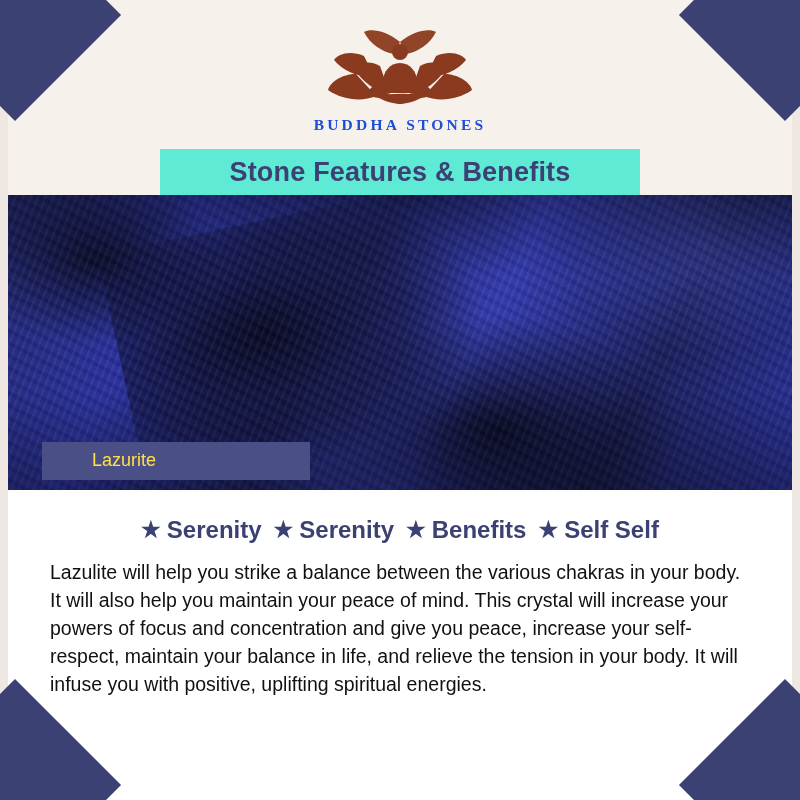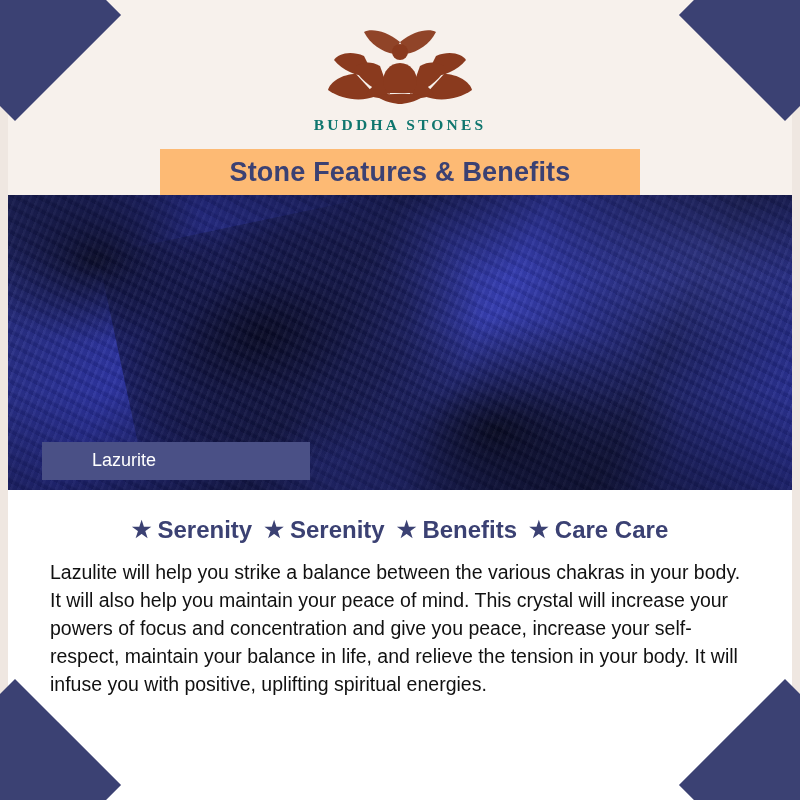--- a/index.html
+++ b/index.html
@@ -81,31 +81,31 @@
     padding-top: 22px;
   }
   .logo-svg {
     display: block;
     margin: 0 auto;
   }
   .brand {
     margin-top: 4px;
     font-size: 15.5px;
     letter-spacing: 3.2px;
-    color: #0f766e;
+    color: #1d4ed8;
     font-family: "Liberation Serif", serif;
     font-weight: 700;
   }
   .title-bar {
     position: absolute;
     left: 160px;
     right: 160px;
     bottom: 0;
     height: 46px;
-    background: #fdba74;
+    background: #5eead4;
     display: flex;
     align-items: center;
     justify-content: center;
   }
   .title-bar .title {
     font-size: 27px;
     font-weight: 700;
     color: #3b4173;
     letter-spacing: 0.2px;
   }
@@ -151,21 +151,21 @@
     background: radial-gradient(ellipse at 40% 45%, rgba(5,6,26,0.9) 0%, rgba(5,6,26,0.45) 48%, rgba(5,6,26,0) 72%);
     transform: rotate(-12deg);
   }
 
   .stone-label {
     position: absolute;
     left: 42px;
     bottom: 10px;
     min-width: 200px;
     background: #4a5086;
-    color: #ffffff;
+    color: #fde047;
     font-size: 18px;
     padding: 8px 18px 9px 50px;
     z-index: 4;
   }
 
   
   .body-panel {
     position: relative;
     background: #ffffff;
     padding: 26px 38px 0 38px;
@@ -270,20 +270,20 @@
       <span class="benefit">
         <span class="star">★</span>
         <span>Serenity</span>
       </span>
       <span class="benefit">
         <span class="star">★</span>
         <span>Benefits</span>
       </span>
       <span class="benefit">
         <span class="star">★</span>
-        <span>Care Care</span>
+        <span>Self Self</span>
       </span>
     </div>
     <p class="desc">Lazulite will help you strike a balance between the various chakras in your body. It will also help you maintain your peace of mind. This crystal will increase your powers of focus and concentration and give you peace, increase your self-respect, maintain your balance in life, and relieve the tension in your body. It will infuse you with positive, uplifting spiritual energies.</p>
   </div>
 
   <div class="bottom-strip"></div>
 </div>
 
 </body></html>

